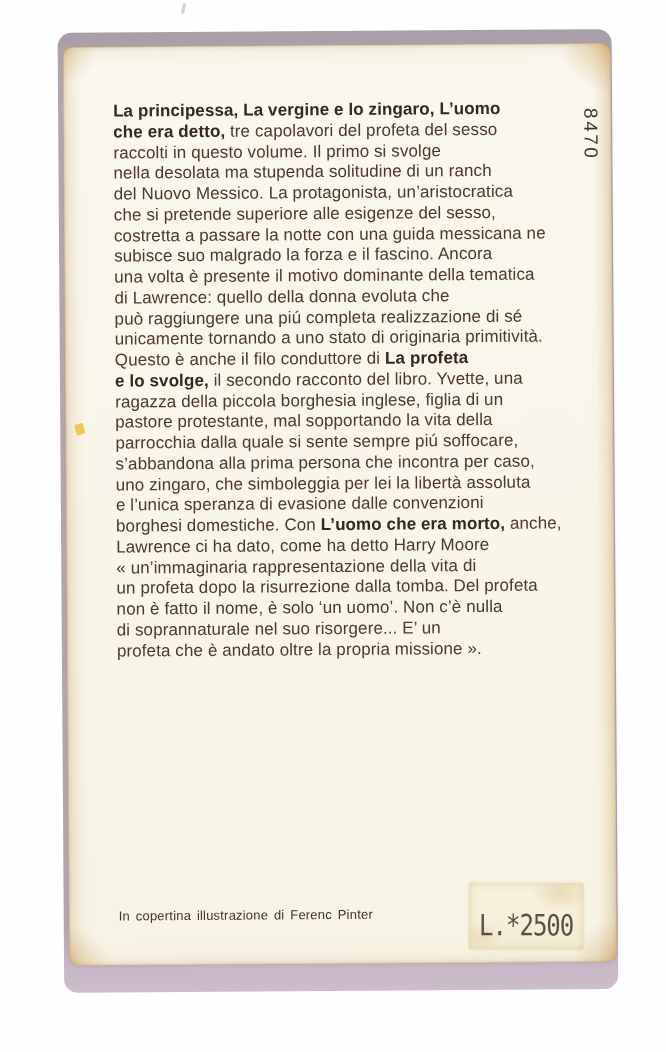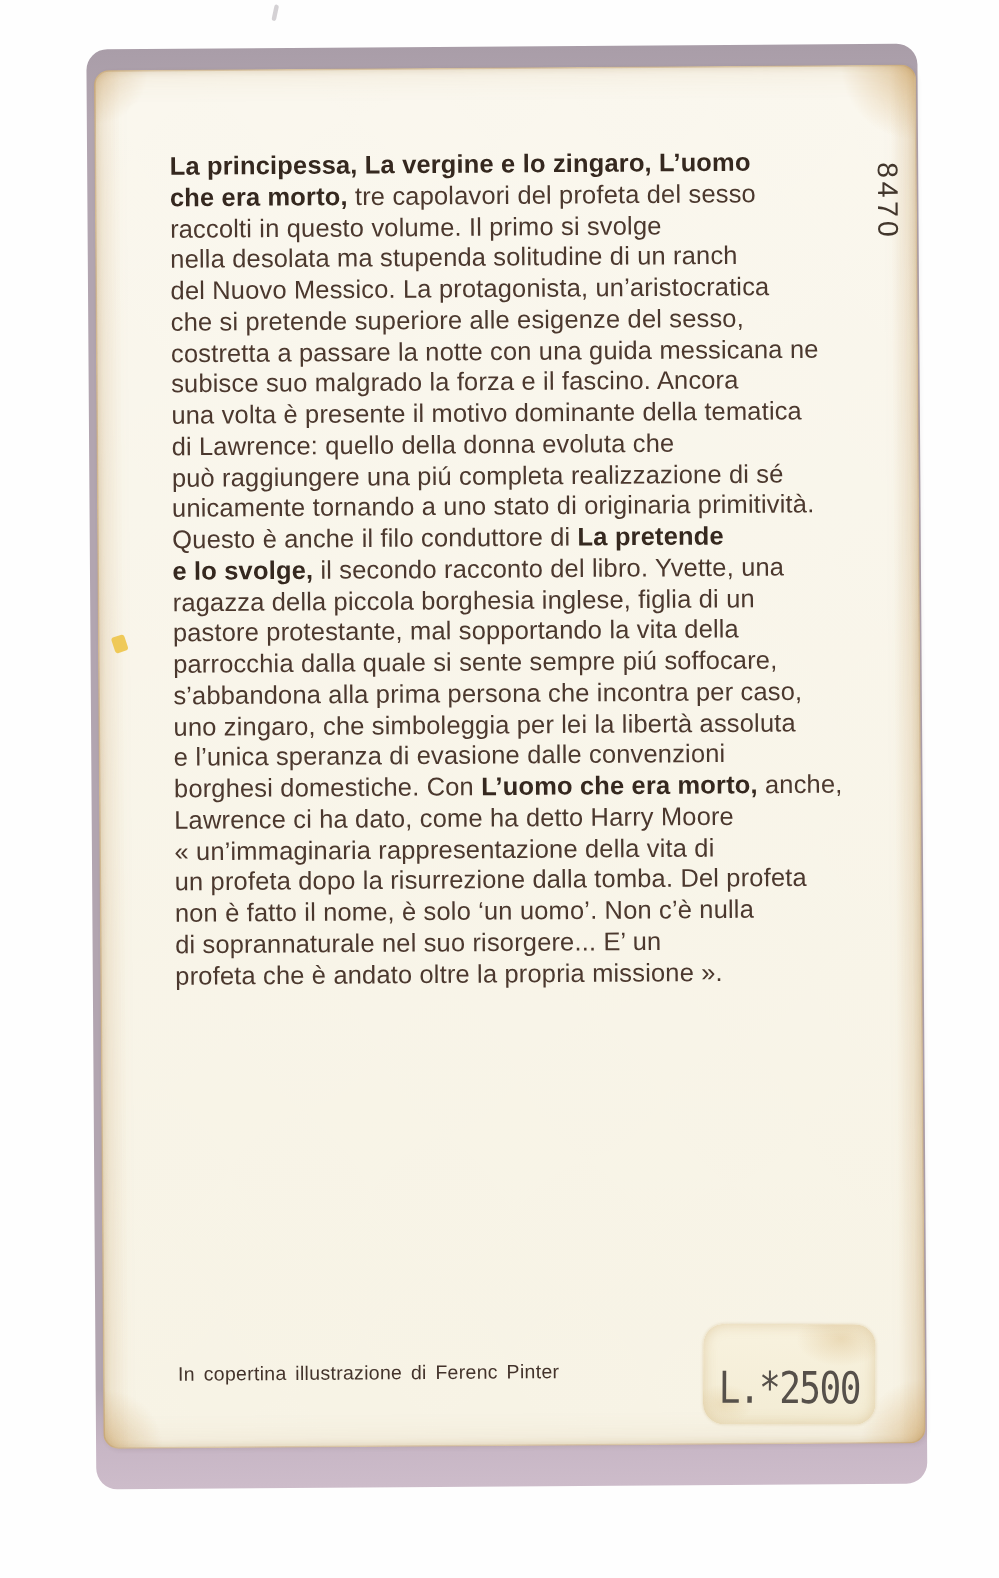--- a/index.html
+++ b/index.html
@@ -57,21 +57,21 @@
   .speck{
     position:absolute;left:9px;top:376px;width:9px;height:11px;
     background:#edc23f;border-radius:2px;transform:rotate(-18deg);opacity:.85;
   }
   .footer-caption{
     position:absolute;left:49px;top:861px;
     font-size:13px;letter-spacing:.2px;word-spacing:2px;color:#43332b;
   }
   .sticker{
     position:absolute;left:399px;top:838px;width:115px;height:67px;
-    border-radius:14px;transform:rotate(.6deg);
+    border-radius:3px;transform:rotate(.6deg);
     background:
       radial-gradient(40px 24px at 80% 15%, rgba(205,165,95,.30), rgba(205,165,95,0) 75%),
       radial-gradient(26px 18px at 12% 80%, rgba(205,165,95,.22), rgba(205,165,95,0) 75%),
       linear-gradient(#f8f2df,#f3ecd4);
     box-shadow:
       inset 0 0 9px rgba(190,150,80,.38),
       0 0 2px rgba(200,170,110,.45);
     display:flex;align-items:flex-end;justify-content:center;
     padding-bottom:7px;box-sizing:border-box;
   }
@@ -86,32 +86,32 @@
 
 <div class="scan">
   <div class="scratch"></div>
 
   <div class="book">
     <div class="page-block"></div>
 
     <div class="cover">
       <div class="blurb">
           <div class="line"><span class="b">La principessa, La vergine e lo zingaro, L’uomo</span></div>
-          <div class="line"><span class="b">che era morto,</span><span> tre capolavori del profeta del sesso</span></div>
+          <div class="line"><span class="b">che era detto,</span><span> tre capolavori del profeta del sesso</span></div>
           <div class="line"><span>raccolti in questo volume. Il primo si svolge</span></div>
           <div class="line"><span>nella desolata ma stupenda solitudine di un ranch</span></div>
           <div class="line"><span>del Nuovo Messico. La protagonista, un’aristocratica</span></div>
           <div class="line"><span>che si pretende superiore alle esigenze del sesso,</span></div>
           <div class="line"><span>costretta a passare la notte con una guida messicana ne</span></div>
           <div class="line"><span>subisce suo malgrado la forza e il fascino. Ancora</span></div>
           <div class="line"><span>una volta è presente il motivo dominante della tematica</span></div>
           <div class="line"><span>di Lawrence: quello della donna evoluta che</span></div>
           <div class="line"><span>può raggiungere una piú completa realizzazione di sé</span></div>
           <div class="line"><span>unicamente tornando a uno stato di originaria primitività.</span></div>
-          <div class="line"><span>Questo è anche il filo conduttore di </span><span class="b">La pretende</span></div>
+          <div class="line"><span>Questo è anche il filo conduttore di </span><span class="b">La profeta</span></div>
           <div class="line"><span class="b">e lo svolge,</span><span> il secondo racconto del libro. Yvette, una</span></div>
           <div class="line"><span>ragazza della piccola borghesia inglese, figlia di un</span></div>
           <div class="line"><span>pastore protestante, mal sopportando la vita della</span></div>
           <div class="line"><span>parrocchia dalla quale si sente sempre piú soffocare,</span></div>
           <div class="line"><span>s’abbandona alla prima persona che incontra per caso,</span></div>
           <div class="line"><span>uno zingaro, che simboleggia per lei la libertà assoluta</span></div>
           <div class="line"><span>e l’unica speranza di evasione dalle convenzioni</span></div>
           <div class="line"><span>borghesi domestiche. Con </span><span class="b">L’uomo che era morto,</span><span> anche,</span></div>
           <div class="line"><span>Lawrence ci ha dato, come ha detto Harry Moore</span></div>
           <div class="line"><span>« un’immaginaria rappresentazione della vita di</span></div>

